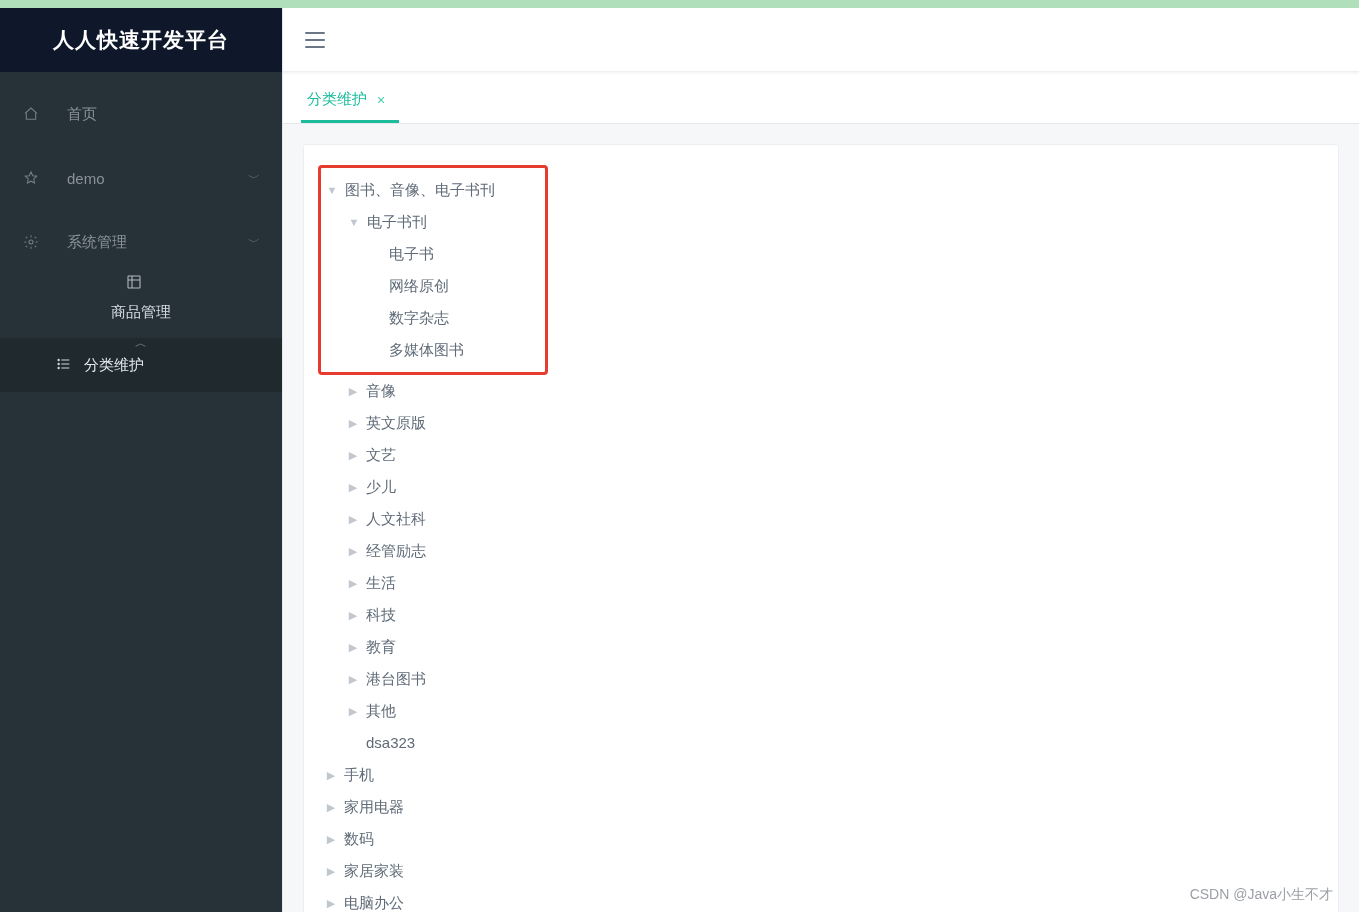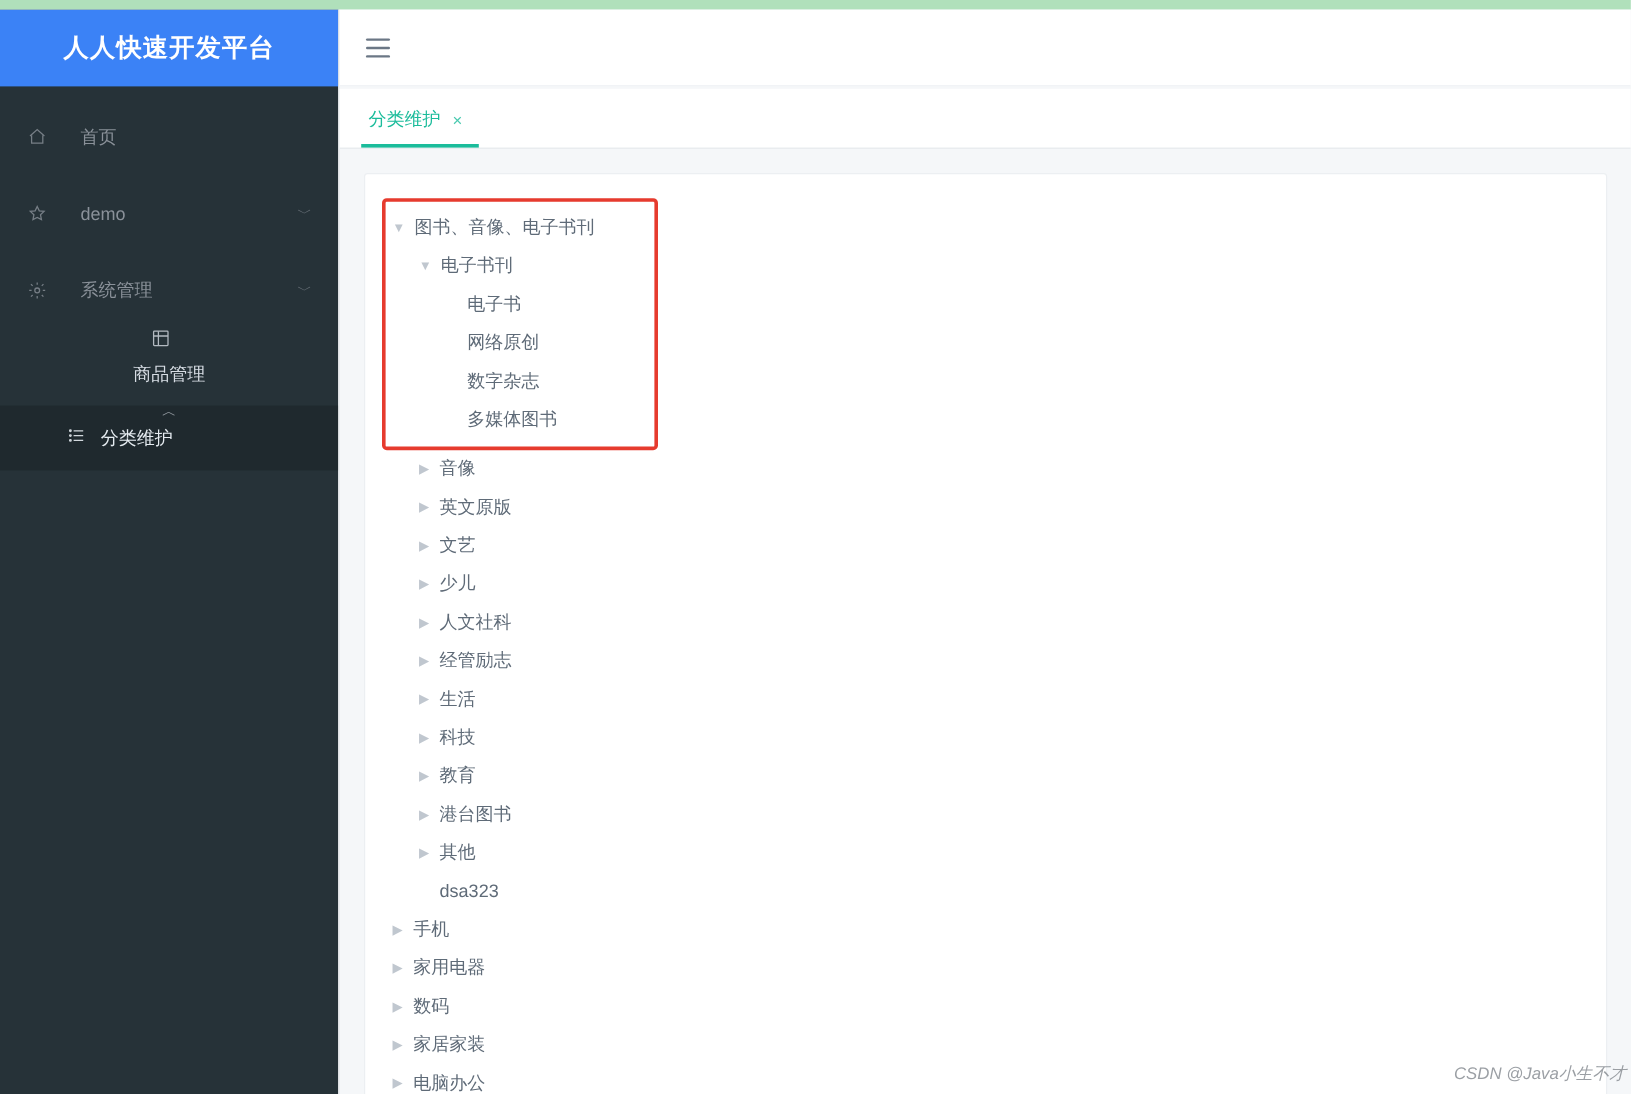--- a/index.html
+++ b/index.html
@@ -15,21 +15,21 @@
     .layout { display: flex; height: 100%; }
     .sidebar {
       width: 282px;
       background: #263238;
       color: #b4bcc8;
       display: flex;
       flex-direction: column;
       flex-shrink: 0;
     }
     .brand {
-      background: #3b82f6;
+      background: #0f172a;
       color: #fff;
       height: 64px;
       display: flex;
       align-items: center;
       justify-content: center;
       font-size: 21px;
       font-weight: 600;
       letter-spacing: 1px;
     }
     .menu { padding-top: 10px; }
@@ -132,22 +132,22 @@
     .tn-children { margin-left: 22px; }
     .hl-box {
       border: 3px solid #e63b2e;
       border-radius: 4px;
       padding: 6px 10px 6px 4px;
       margin-left: -6px;
       width: 230px;
     }
     .watermark {
       position: absolute;
-      right: 4px; bottom: 8px;
-      color: #8a8f95; font-size: 14px; font-style: italic;
+      right: 26px; bottom: 8px;
+      color: #8a8f95; font-size: 14px; 
       opacity: 0.85;
     }
     
     svg { width: 16px; height: 16px; stroke: currentColor; fill: none; stroke-width: 1.6; }
   </style>
 </head>
 <body>
 
 <div class="layout">
   <aside class="sidebar">

